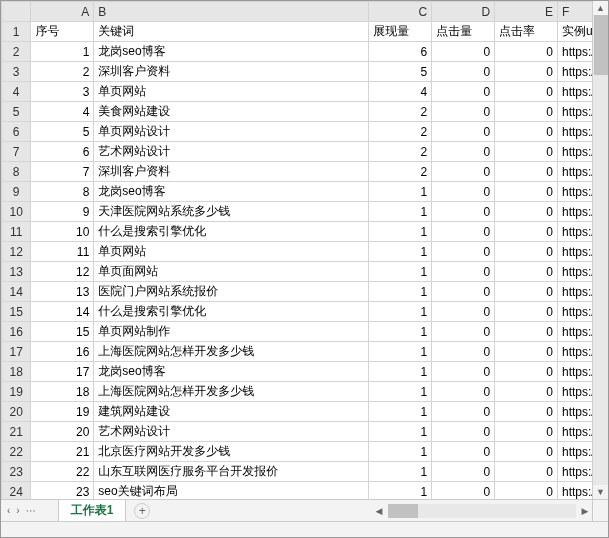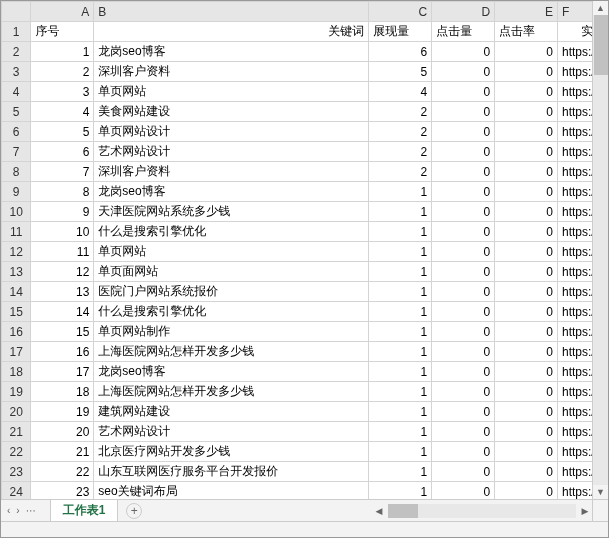--- a/index.html
+++ b/index.html
@@ -48,21 +48,21 @@
   .corner {
     background: #e6e6e6;
     width: 28px;
   }
   .col-A { width: 60px; text-align: right; }
   .col-B { width: 262px; text-align: left; }
   .col-C { width: 60px; text-align: right; }
   .col-D { width: 60px; text-align: right; }
   .col-E { width: 60px; text-align: right; }
   .col-F { width: 60px; text-align: left; }
-  tr.header-row td { text-align: right; }
+  tr.header-row td { text-align: left; }
   tr.header-row td.col-A,
   tr.header-row td.col-C,
   tr.header-row td.col-D,
   tr.header-row td.col-E { text-align: left; }
   .sheet-tabs {
     position: absolute;
     left: 0; right: 0; bottom: 16px;
     height: 22px;
     background: #f3f3f3;
     border-top: 1px solid #ccc;
@@ -76,21 +76,21 @@
     padding: 0 6px;
     gap: 6px;
     color: #666;
   }
   .tab-nav span { cursor: default; font-size: 10px; }
   .sheet-tab {
     background: #fff;
     border: 1px solid #ccc;
     border-bottom: 2px solid #217346;
     padding: 2px 12px;
-    margin-left: 8px;
+    margin-left: 16px;
     color: #217346;
     font-weight: bold;
   }
   .add-sheet {
     margin-left: 8px;
     color: #666;
     border: 1px solid #ccc;
     border-radius: 50%;
     width: 16px; height: 16px;
     display: flex; align-items: center; justify-content: center;

